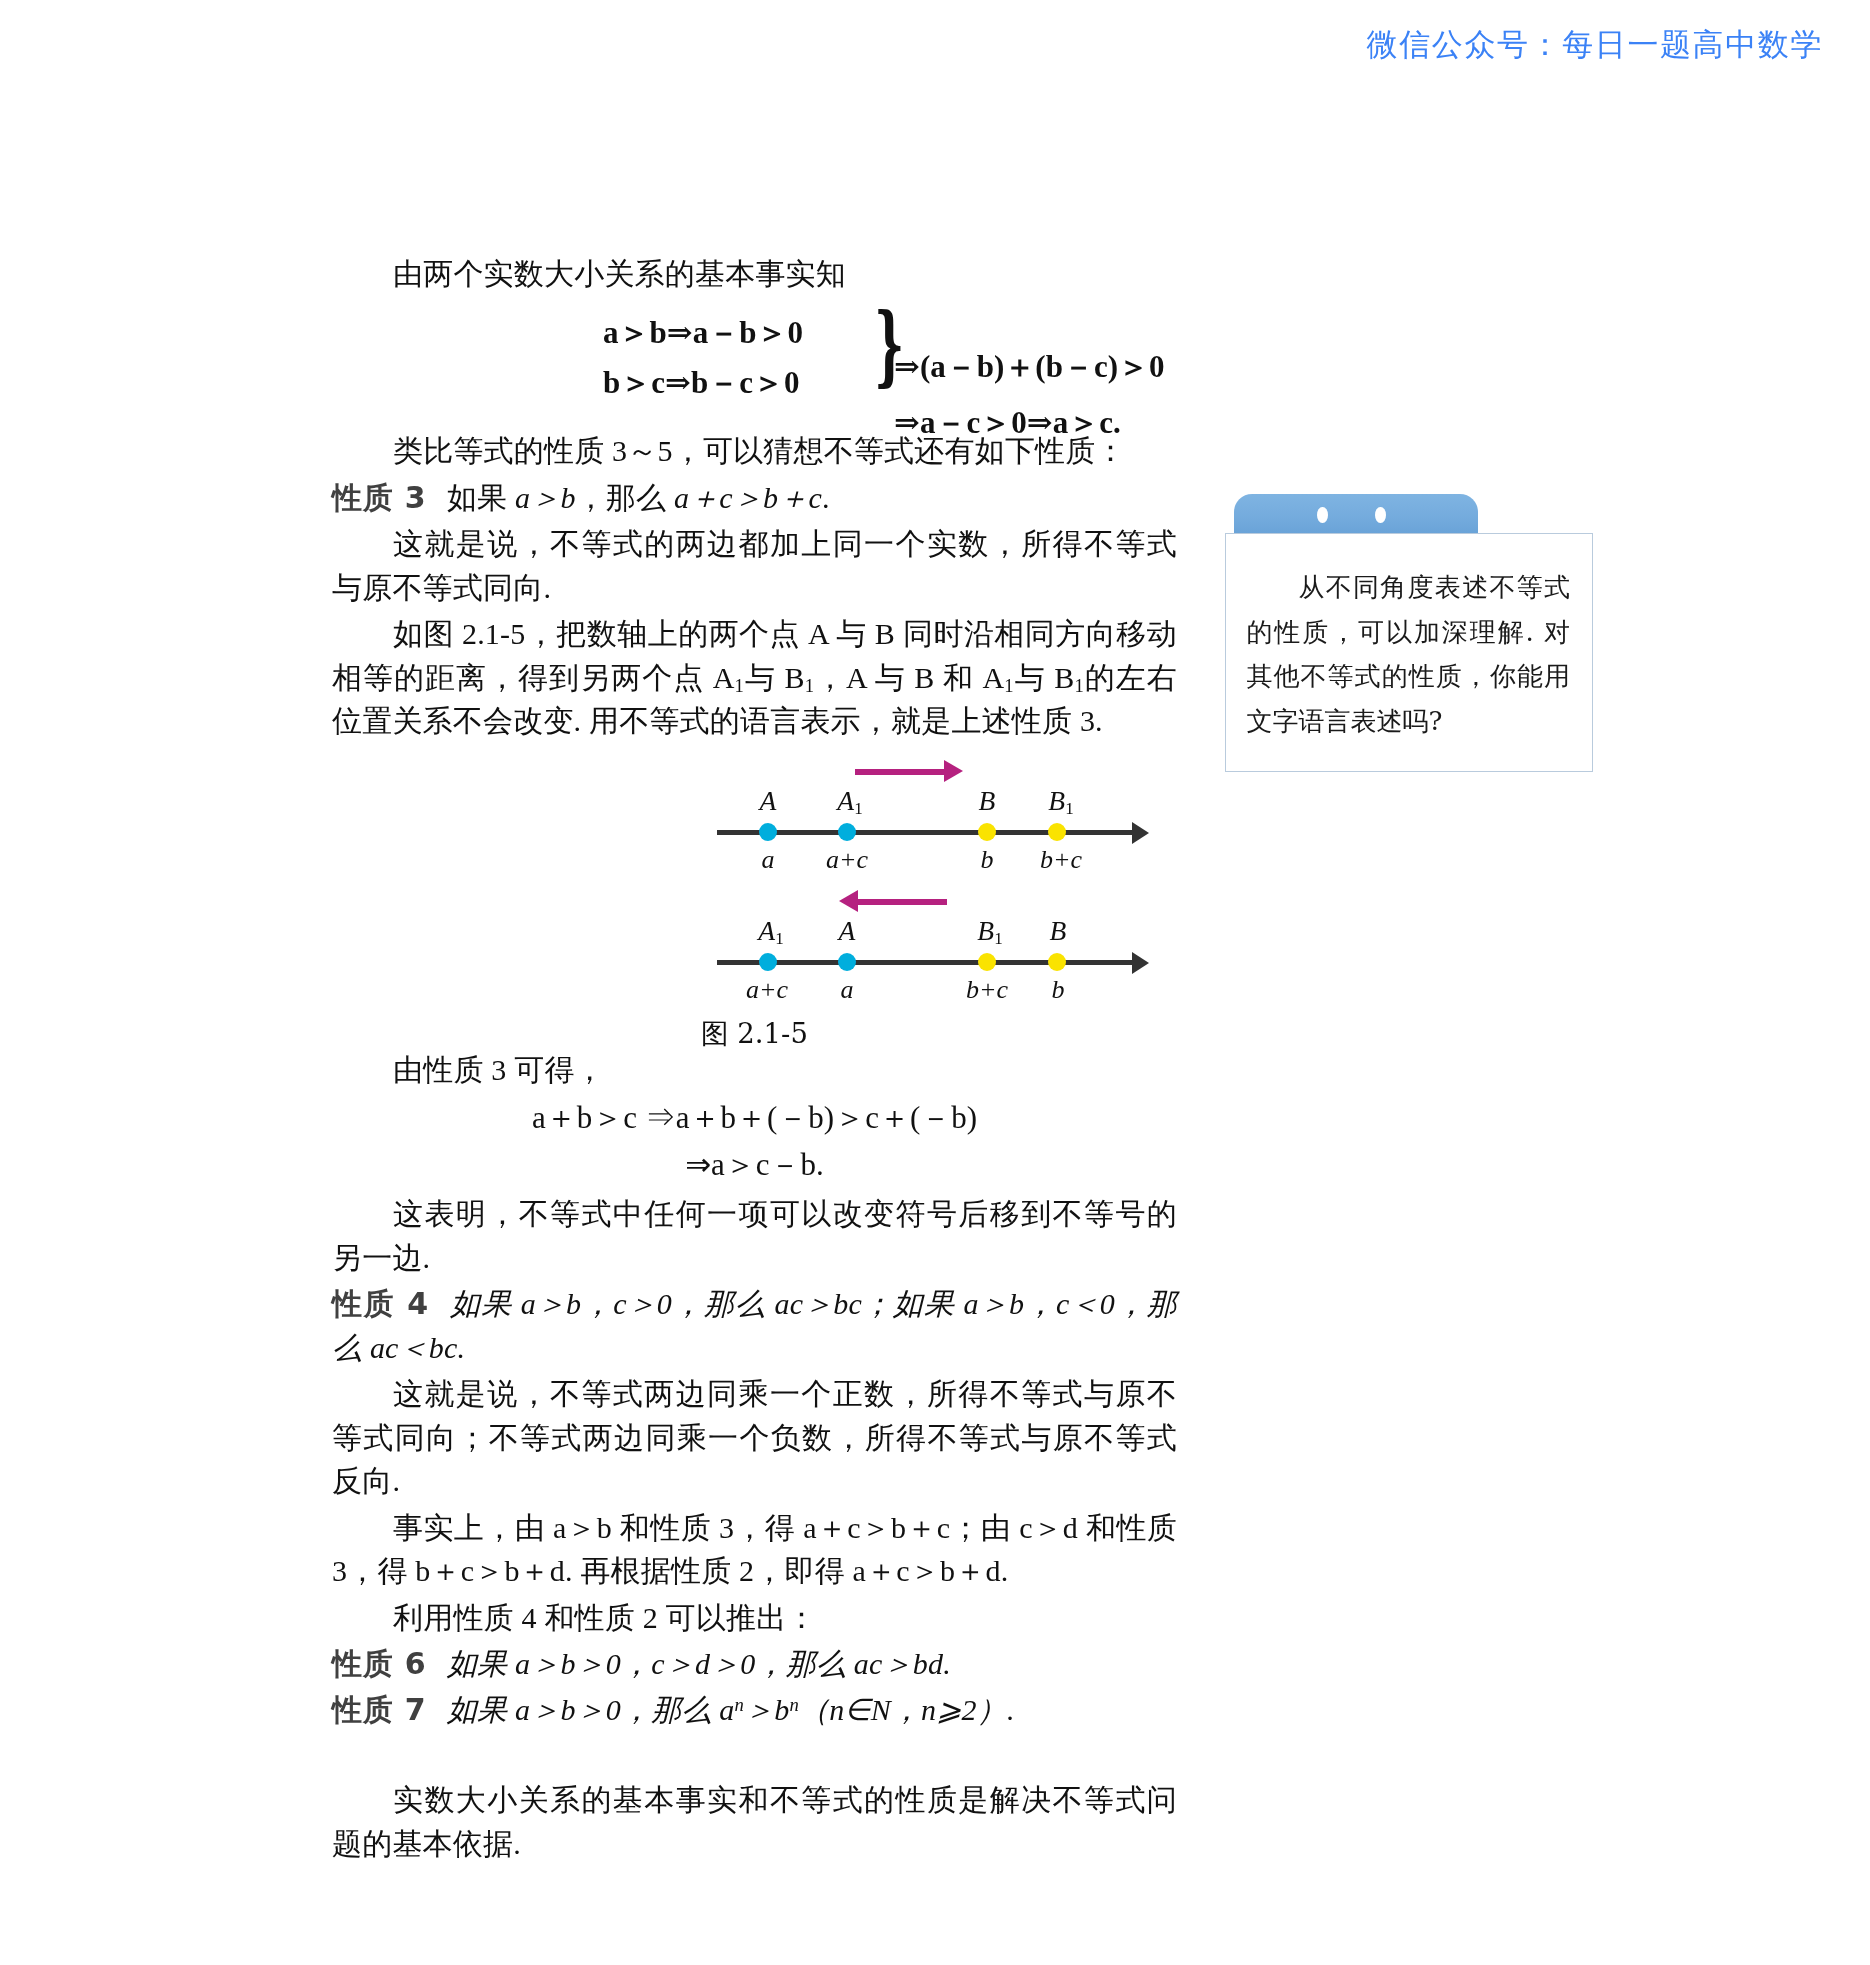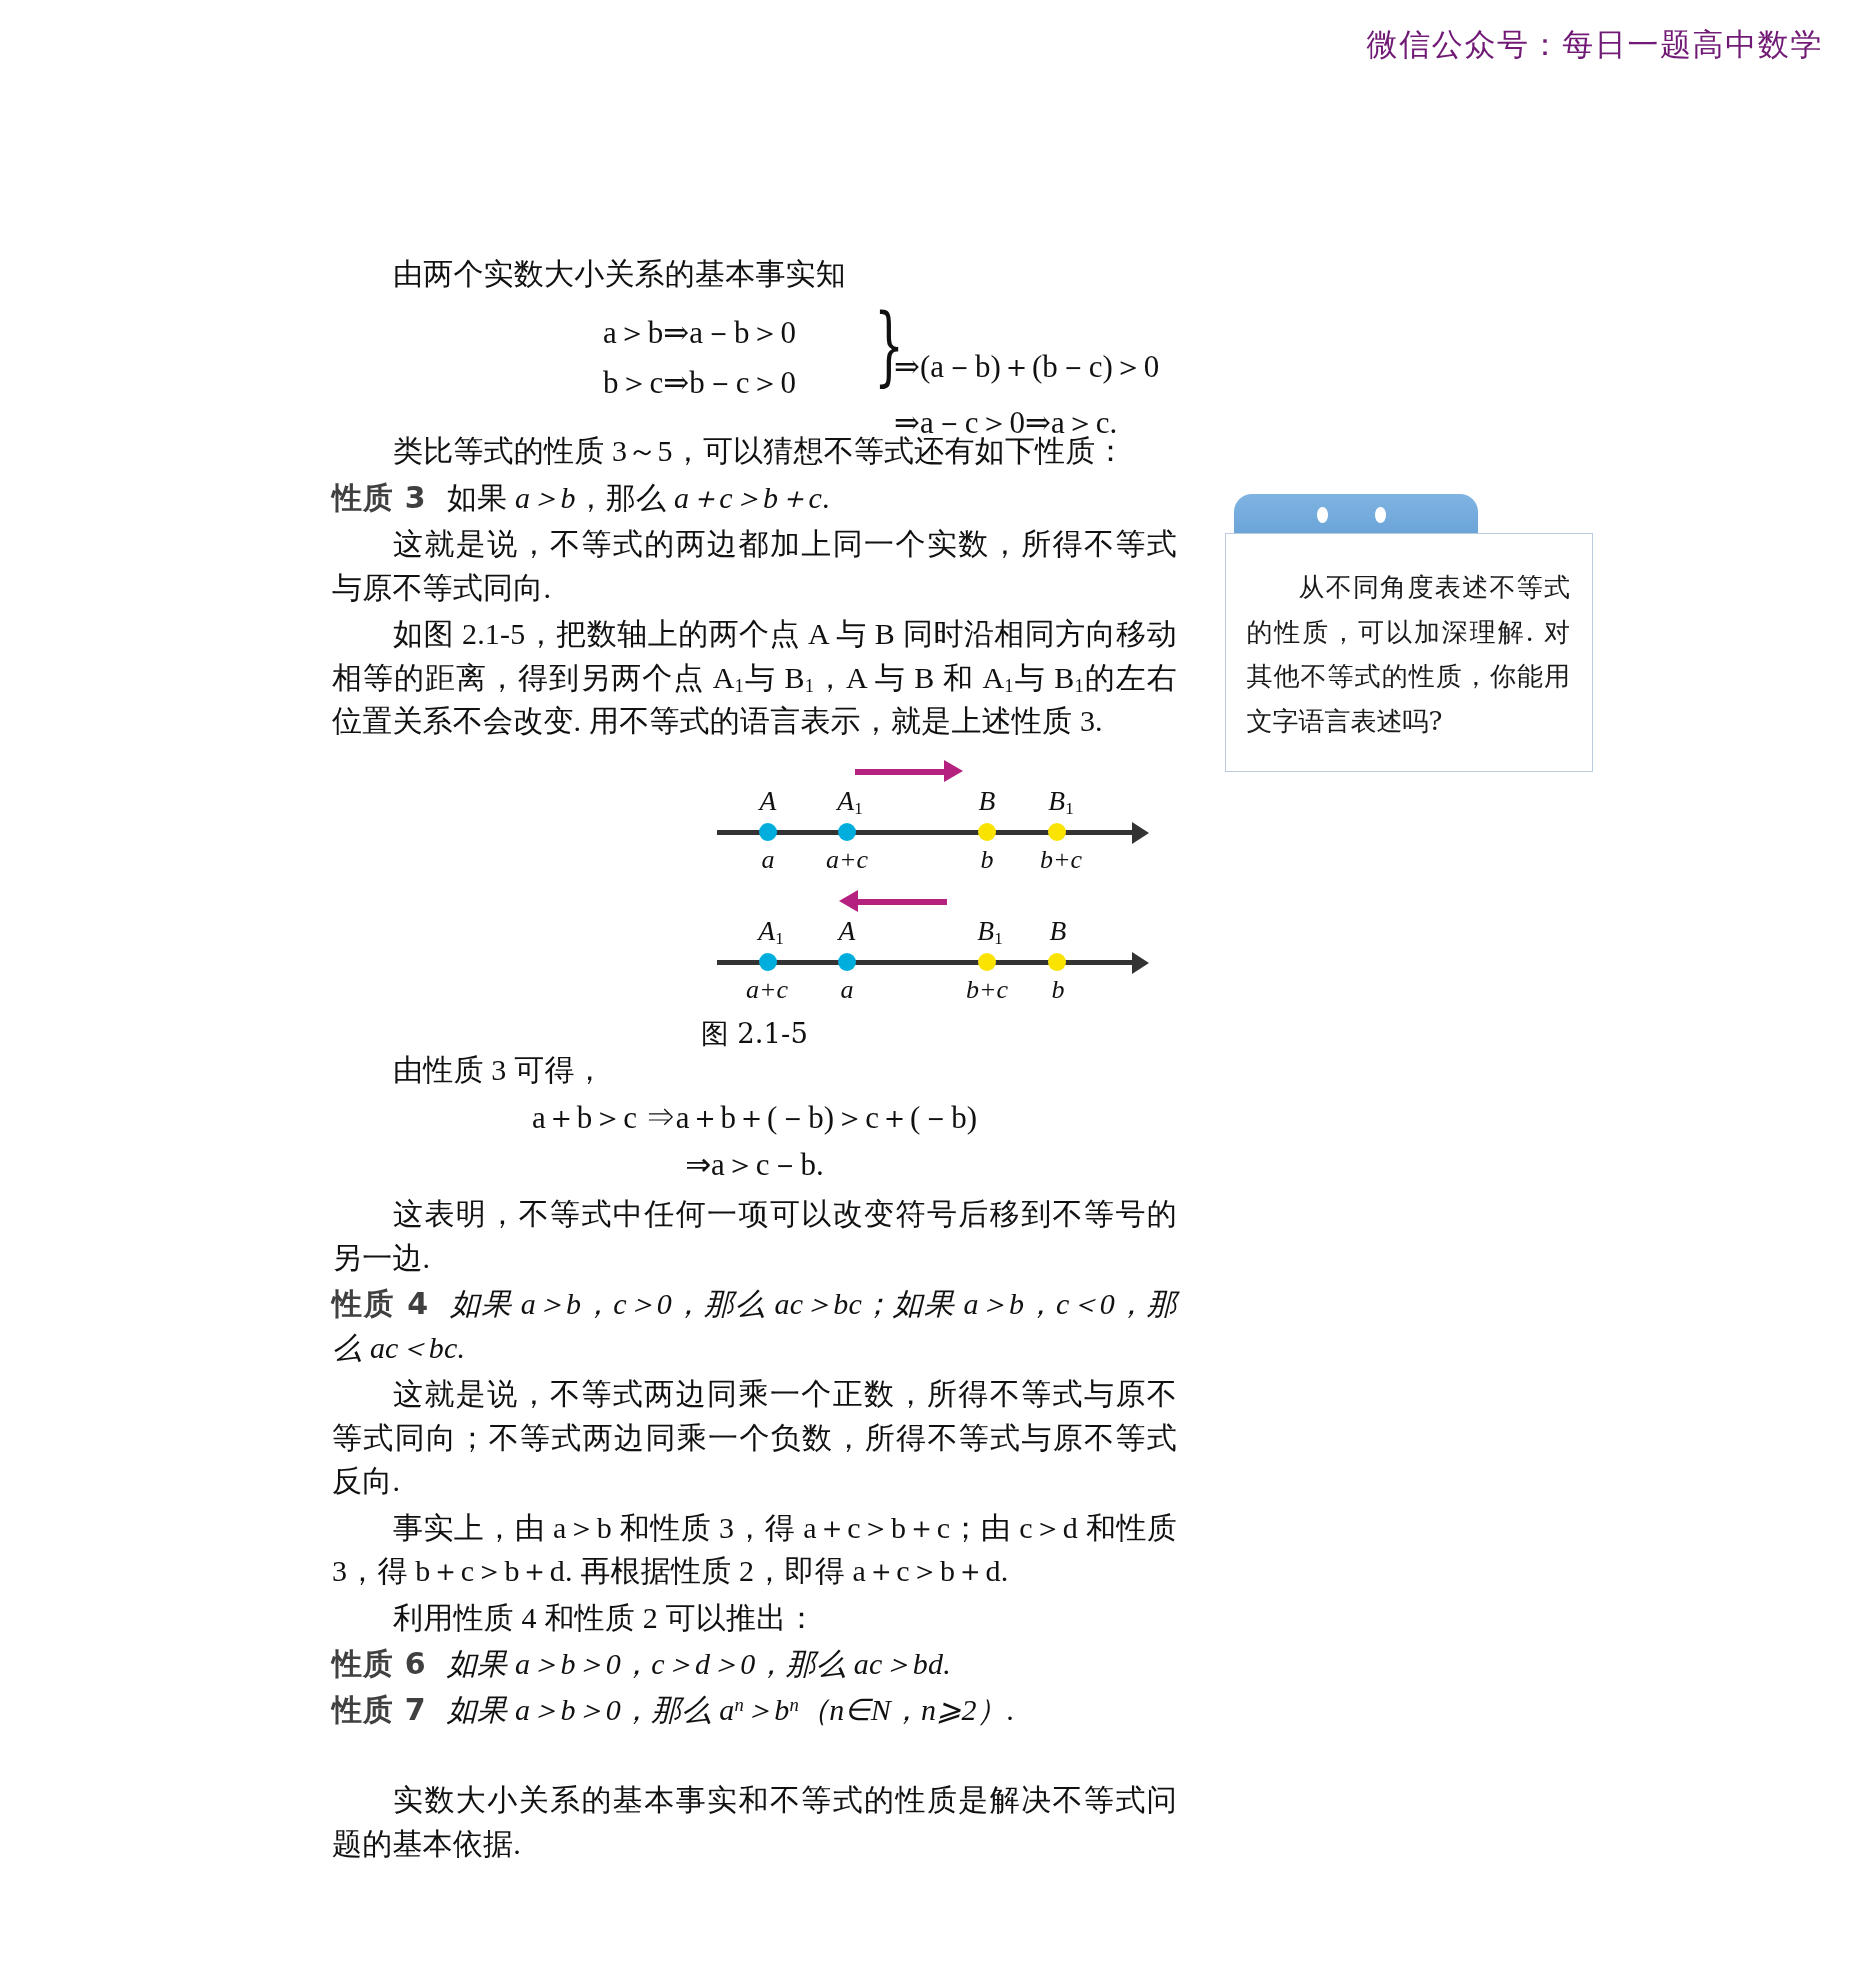--- a/index.html
+++ b/index.html
@@ -16,21 +16,21 @@
     overflow: hidden;
   }
 
   
   .watermark {
     position: absolute;
     top: 24.4px;
     right: 47px;
     font-size: 31px;
     letter-spacing: 1.6px;
-    color: #701a75;
+    color: #3b82f6;
     font-family: "DejaVu Sans", "Liberation Sans", sans-serif;
     white-space: nowrap;
   }
 
   
   .page-col {
     position: absolute;
     left: 332px;
     top: 252px;
     width: 845px;
@@ -56,20 +56,21 @@
     text-align: center;
     margin: 5.5px 0;
     font-family: "Liberation Serif", serif;
   }
 
   
   .brace-block {
     position: relative;
     margin: 11.8px 0 3.9px 0;
     height: 118px;
+    font-weight: bold;
   }
   .brace-lines {
     position: absolute;
     left: 271px;
     top: 0;
     font-size: 31px;
     line-height: 1.62;
   }
   .brace-glyph {
     position: absolute;

